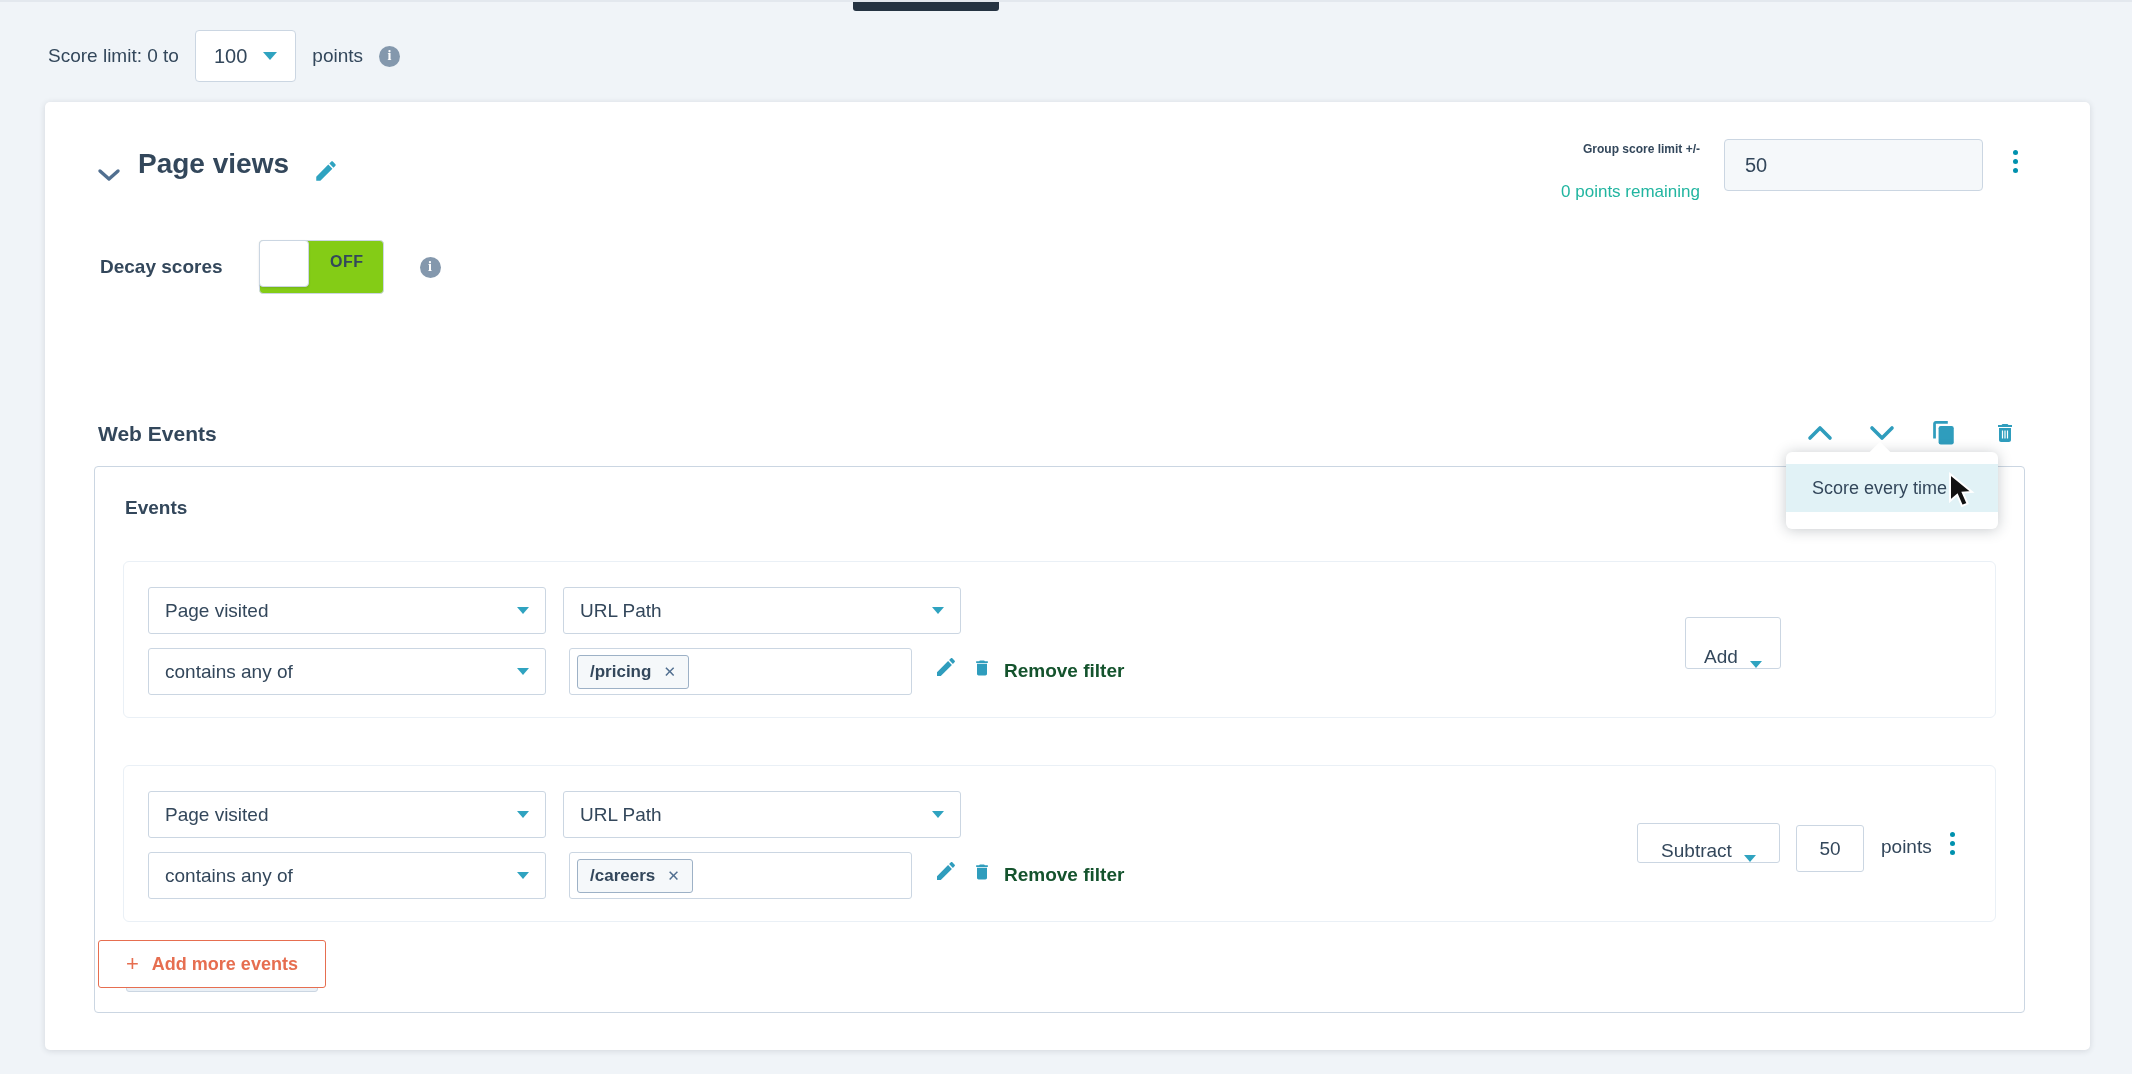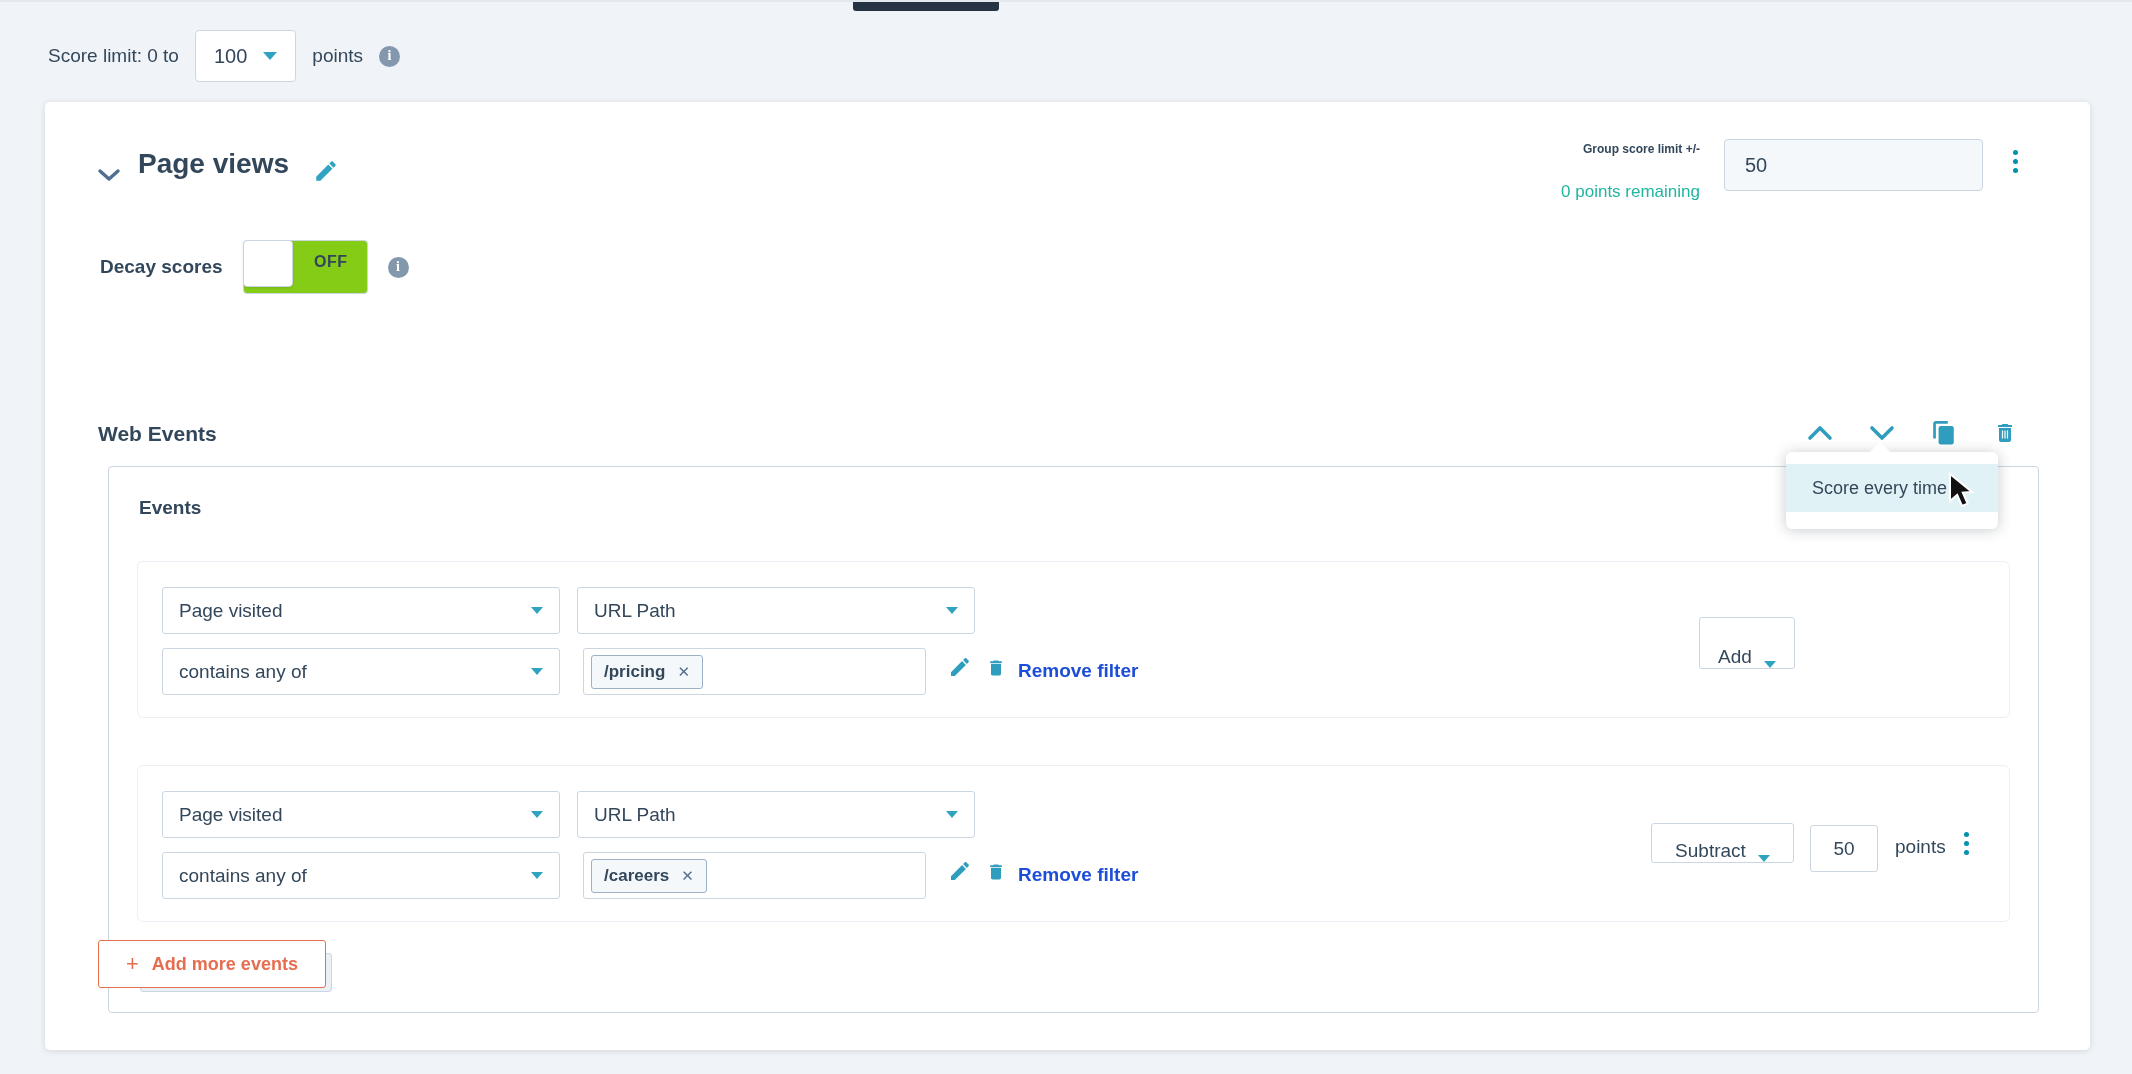--- a/index.html
+++ b/index.html
@@ -22,49 +22,49 @@
   .pencil-btn { position: absolute; left: 268px; top: 56px; cursor: pointer; }
 
   .gsl-text { position: absolute; right: 390px; top: 40px; text-align: right; }
   .gsl-label { font-size: 12px; font-weight: 700; }
   .gsl-remaining { font-size: 17px; color: #21b5a0; margin-top: 26px; }
   .gsl-input { position: absolute; left: 1679px; top: 37px; width: 259px; height: 52px; background: #f5f8fa; border: 1px solid #cbd6e2; border-radius: 4px; font-size: 20px; padding: 0 20px; color: #33475b; font-family: "Liberation Sans", sans-serif; }
   .kebab { display: flex; flex-direction: column; gap: 4px; cursor: pointer; }
   .kebab i { width: 5px; height: 5px; border-radius: 50%; background: #0091ae; }
   .kebab.hdr { position: absolute; left: 1968px; top: 48px; }
 
-  .decay-row { position: absolute; left: 55px; top: 138px; display: flex; align-items: center; gap: 20px; }
+  .decay-row { position: absolute; left: 55px; top: 138px; display: flex; align-items: center; gap: 36px; }
   .decay-label { font-size: 19px; font-weight: 700; }
   .toggle { position: relative; width: 125px; height: 54px; background: #84cc16; border: 1px solid #cbd6e2; border-radius: 4px; cursor: pointer; }
   .toggle-knob { position: absolute; left: -1px; top: -1px; width: 50px; height: 47px; background: #fff; border: 1px solid #cbd6e2; border-radius: 4px; box-shadow: 0 1px 2px rgba(33,43,54,.15); }
   .toggle-state { position: absolute; right: 19px; top: 12px; font-size: 16px; font-weight: 700; letter-spacing: .5px; }
 
   .section-title { position: absolute; left: 53px; top: 320px; font-size: 21px; font-weight: 700; }
   .section-icons { position: absolute; left: 1762px; top: 318px; display: flex; gap: 36px; align-items: center; }
   .icon-btn { cursor: pointer; display: flex; }
 
   
-  .panel { position: absolute; left: 63px; top: 364px; width: 1931px; height: 547px; border: 1px solid #cbd6e2; border-radius: 4px; background: #fff; }
+  .panel { position: absolute; left: 49px; top: 364px; width: 1931px; height: 547px; border: 1px solid #cbd6e2; border-radius: 4px; background: #fff; }
   .events-label { position: absolute; left: 30px; top: 30px; font-size: 19px; font-weight: 700; }
   .score-mode { position: absolute; right: 44px; top: 30px; display: flex; align-items: center; gap: 12px; color: #0091ae; font-size: 19px; font-weight: 700; cursor: pointer; }
   .caret.teal { border-top-color: #0091ae; border-left-width: 6px; border-right-width: 6px; border-top-width: 7px; }
 
   .crit-group { position: absolute; left: 28px; width: 1873px; height: 157px; border: 1px solid #eaf0f6; border-radius: 6px; background: #fff; }
   .g1 { top: 94px; }
   .g2 { top: 298px; }
   .sel { position: absolute; width: 398px; height: 47px; background: #fff; border: 1px solid #cbd6e2; border-radius: 3px; display: flex; align-items: center; justify-content: space-between; padding: 0 16px; font-size: 19px; cursor: pointer; }
   .sel-event { left: 24px; top: 25px; align-items: center; }
   .sel-prop { left: 439px; top: 25px; }
   .sel-op { left: 24px; top: 86px; }
   .tagfield { position: absolute; left: 445px; top: 86px; width: 343px; height: 47px; background: #fff; border: 1px solid #cbd6e2; border-radius: 3px; display: flex; align-items: center; cursor: text; }
   .tag { display: inline-flex; align-items: center; gap: 12px; margin-left: 7px; background: #f5f8fa; border: 1px solid #9db1c6; border-radius: 3px; height: 34px; padding: 0 12px; font-size: 17px; font-weight: 700; }
   .tag-x { font-size: 15px; color: #516f90; font-weight: 400; cursor: pointer; }
   .line-pencil { position: absolute; left: 810px; top: 93px; cursor: pointer; }
   .line-trash { position: absolute; left: 848px; top: 95px; cursor: pointer; }
-  .remove-link { position: absolute; left: 880px; top: 98px; color: #1d4ed8; font-size: 19px; font-weight: 700; cursor: pointer; }
+  .remove-link { position: absolute; left: 880px; top: 98px; color: #14532d; font-size: 19px; font-weight: 700; cursor: pointer; }
 
   .action-btn { position: absolute; background: #fff; border: 1px solid #cbd6e2; border-radius: 3px; display: flex; align-items: flex-end; justify-content: center; gap: 12px; font-size: 19px; color: #33475b; cursor: pointer; }
   .add-btn { left: 1561px; top: 55px; width: 96px; height: 52px; }
   .sub-btn { left: 1513px; top: 57px; width: 143px; height: 40px; }
   .pts-input { position: absolute; left: 1672px; top: 59px; width: 68px; height: 47px; border: 1px solid #cbd6e2; border-radius: 3px; text-align: center; font-size: 19px; color: #33475b; background: #fff; font-family: "Liberation Sans", sans-serif; }
   .pts-label { position: absolute; left: 1757px; top: 70px; font-size: 19px; }
   .kebab.row { position: absolute; left: 1826px; top: 66px; }
 
   .addcrit { position: absolute; left: 31px; top: 486px; height: 39px; padding: 0 17px; background: #eaf0f6; border: 1px solid #cbd6e2; border-radius: 3px; display: inline-flex; align-items: center; gap: 11px; font-size: 17px; color: #425b76; cursor: pointer; }
   .addcrit .plus { font-size: 21px; font-weight: 400; color: #33475b; }

